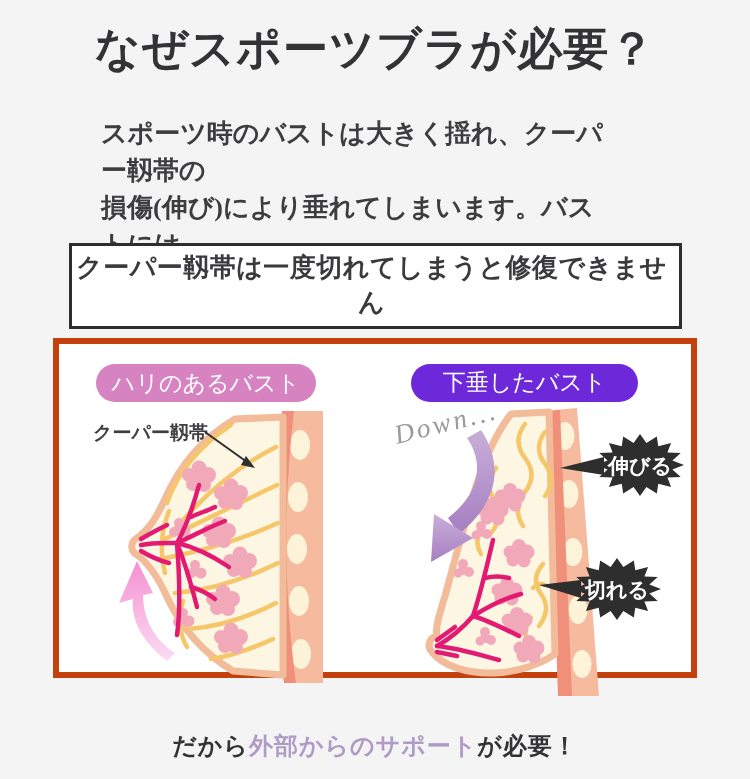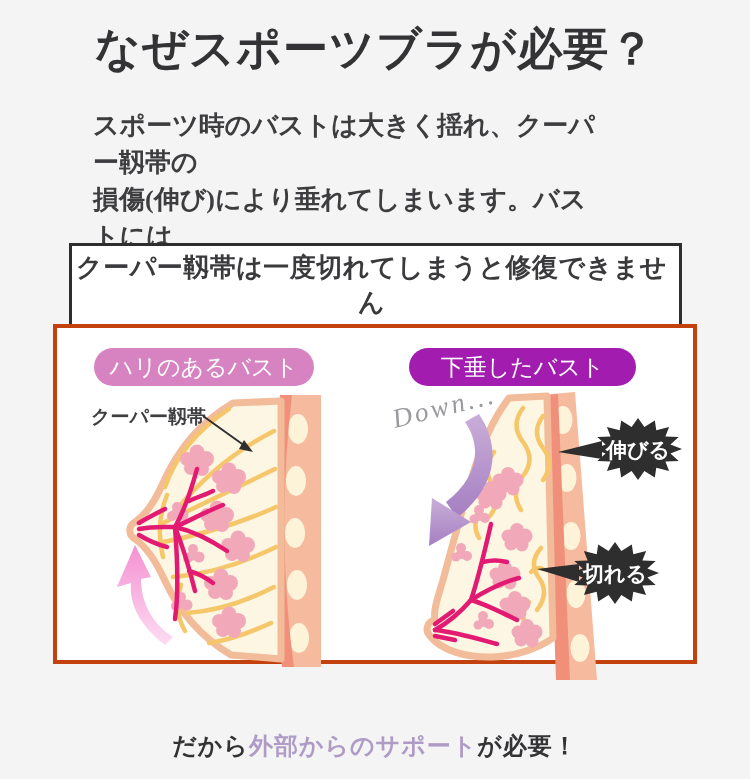--- a/index.html
+++ b/index.html
@@ -10,40 +10,40 @@
     position:relative;overflow:hidden;
   }
   .canvas{position:absolute;inset:0;width:612px;height:779px;background:#f4f4f4;}
 
   .title{
     position:absolute;top:22px;left:0;width:750px;margin:0;
     text-align:center;font-size:45px;font-weight:700;color:#333336;
     letter-spacing:1px;line-height:1.2;
   }
   .intro{
-    position:absolute;top:107px;left:93px;margin:0;
+    position:absolute;top:107px;left:93px;margin:8px;
     font-size:26px;line-height:37px;font-weight:600;color:#3d3d40;
   }
   .note-box{
     position:absolute;top:243px;left:69px;width:613px;box-sizing:border-box;
     border:3px solid #2e2e2e;background:#ffffff;
     font-size:26px;font-weight:700;color:#3a3a3d;text-align:center;
     padding:4px 8px 6px 0;letter-spacing:0.5px;
   }
   .figure-box{
-    position:absolute;top:324px;left:53px;width:644px;height:340px;
-    box-sizing:border-box;border:4px solid #c2410c;background:#ffffff;
+    position:absolute;top:338px;left:53px;width:644px;height:340px;
+    box-sizing:border-box;border:6px solid #c2410c;background:#ffffff;
   }
   .pill{
     position:absolute;top:20px;height:38px;border-radius:19px;
     color:#fff;text-align:center;line-height:38px;font-size:23px;
     font-family:"Liberation Sans","DejaVu Sans",sans-serif;
   }
   .pill-firm{left:37px;width:220px;background:#d783c1;}
-  .pill-sag{left:352px;width:227px;background:#a21caf;}
+  .pill-sag{left:352px;width:227px;background:#6d28d9;font-family:Liberation Serif, serif;}
   .svg-left{position:absolute;left:24px;top:67px;}
   .svg-right{position:absolute;left:334px;top:62px;}
 
   .wall{fill:#f6bb9e;}
   .stripe{fill:#f0907a;}
   .rib{fill:#fdf3d8;}
   .skin{fill:#fdf6e3;stroke:#f2bb9a;stroke-width:7;stroke-linejoin:round;}
   .lig{fill:none;stroke:#f5c76a;stroke-width:4.5;stroke-linecap:round;}
   .duct{fill:none;stroke:#e31a72;stroke-width:4.5;stroke-linecap:round;}
   .lob{fill:#f1a9ba;}

